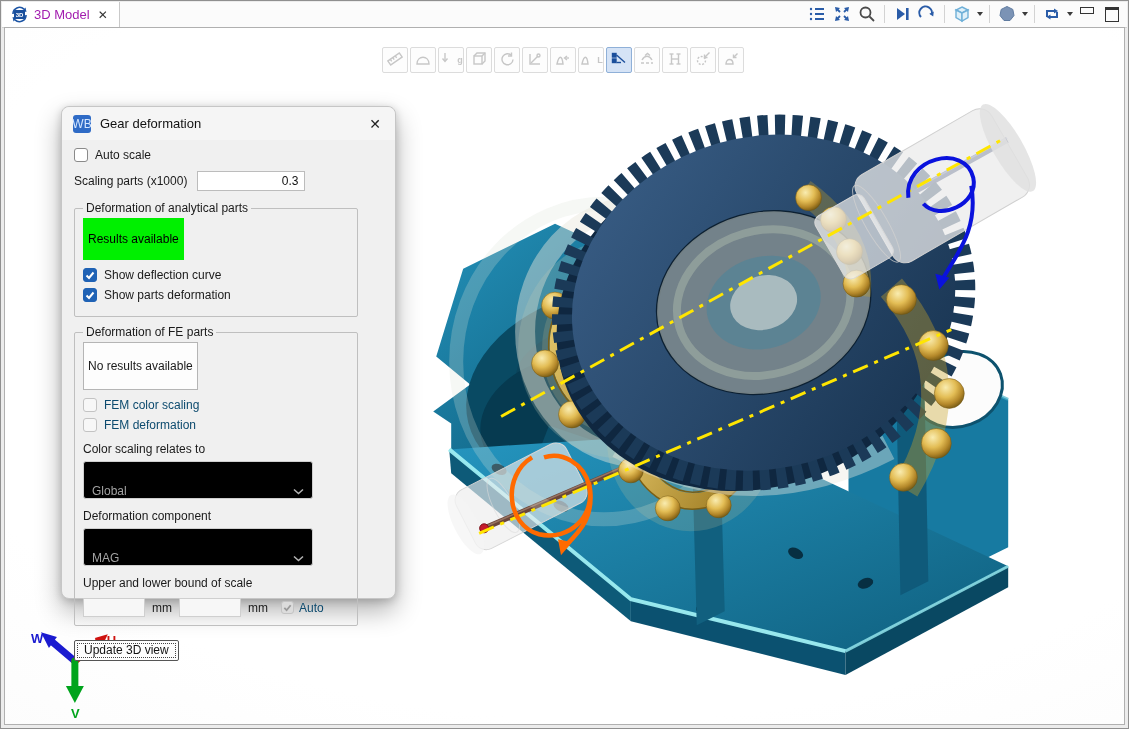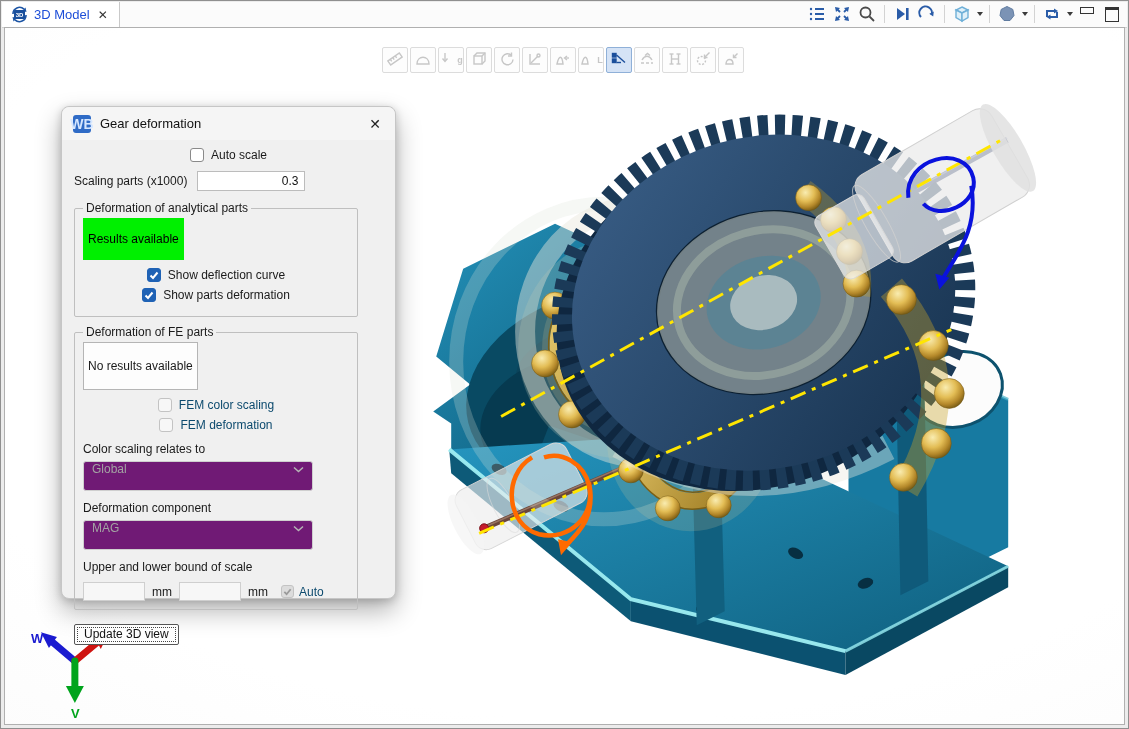--- a/index.html
+++ b/index.html
@@ -1,20 +1,20 @@
 <!DOCTYPE html>
 <html><head>
 <meta charset="utf-8">
 <style>
   html,body{margin:0;padding:0;background:#cfcfcf;font-family:"Liberation Sans",sans-serif;}
   .window{position:relative;width:1129px;height:729px;background:#ececec;border:1px solid #8f8f8f;box-sizing:border-box;overflow:hidden;}
   
   .tabbar{position:absolute;left:1px;top:1px;right:1px;height:25px;background:#fbfbfb;border-bottom:1px solid #d2d2d2;}
   .tab{position:absolute;left:0;top:0;height:25px;display:flex;align-items:center;gap:6px;padding:0 9px;background:#ffffff;border-right:1px solid #c9c9c9;}
-  .tab-label{font-size:13px;color:#1d4ed8;text-align:right;}
+  .tab-label{font-size:13px;color:#a21caf;text-align:right;}
   .tab-close{font-size:12px;color:#333;padding:0 2px;cursor:default;}
   .tabicon{width:17px;height:17px;position:relative;}
   .tabicon .badge{position:absolute;left:3px;top:4px;width:11px;height:9px;background:#1a4f9c;color:#fff;font-size:6px;font-weight:bold;display:flex;align-items:center;justify-content:center;border-radius:1px;}
   
   .topbar-right{position:absolute;top:1px;right:5px;height:24px;display:flex;align-items:center;gap:3px;}
   .tbtn{width:22px;height:22px;display:flex;align-items:center;justify-content:center;color:#2a5ca8;}
   .tsep{width:1px;height:18px;background:#d3d3d3;margin:0 3px;}
   .caret{width:0;height:0;border-left:3.5px solid transparent;border-right:3.5px solid transparent;border-top:4px solid #3a3a3a;margin-left:1px;}
   .win-min{width:12px;height:5px;border:1px solid #333;margin-top:-8px;}
   .win-max{width:12px;height:11px;border:1px solid #333;border-top:3px solid #333;}
@@ -25,41 +25,41 @@
   
   .vtoolbar{position:absolute;left:377px;top:19px;display:flex;gap:2px;}
   .vbtn{width:26px;height:26px;background:#fdfdfd;border:1px solid #dcdcdc;border-radius:2px;display:flex;align-items:center;justify-content:center;color:#c7c7c7;box-sizing:border-box;padding:0;}
   .vbtn svg{stroke:currentColor;fill:none;stroke-width:1.4;}
   .vbtn .glyph{font-size:9px;font-weight:bold;color:inherit;font-family:"Liberation Sans",sans-serif;}
   .vbtn.active{background:#d5e3f6;border-color:#8fb0d8;color:#1c4f9c;}
   
   .dialog{position:absolute;left:60px;top:105px;width:335px;height:493px;background:#f0f0f0;border:1px solid #c6c6c6;border-radius:8px;
     box-shadow:0 12px 26px rgba(0,0,0,.30),0 2px 8px rgba(0,0,0,.18);box-sizing:border-box;font-size:12px;color:#1a1a1a;}
   .dlg-title{display:flex;align-items:center;gap:9px;height:33px;padding:0 11px;background:#f5f5f5;border-radius:8px 8px 0 0;}
-  .wb-icon{width:18px;height:18px;background:#2f6bc6;border-radius:3px;color:#d6e7ff;font-size:14px;font-weight:bold;display:flex;align-items:center;justify-content:center;}
+  .wb-icon{width:18px;height:18px;background:#2f6bc6;border-radius:3px;color:#d6e7ff;font-size:12px;font-weight:normal;display:flex;align-items:center;justify-content:center;}
   .dlg-title-text{font-size:13px;color:#111;}
   .dlg-close{margin-left:auto;font-size:14px;color:#222;padding:0 3px;cursor:default;}
   .dlg-body{padding:2px 12px 0 12px;}
-  .row-check{display:flex;align-items:center;gap:7px;margin:6px 0;justify-content:center;}
+  .row-check{display:flex;align-items:center;gap:7px;margin:6px 0;}
   .cbx{width:14px;height:14px;border-radius:3px;box-sizing:border-box;display:flex;align-items:center;justify-content:center;flex:none;}
   .cbx.unchecked{background:#fff;border:1px solid #8a8a8a;}
   .cbx.checked{background:#1f62b5;border:1px solid #1f62b5;}
   .cbx.dis-unchecked{background:#f7f7f7;border:1px solid #c3c3c3;}
   .cbx.dis-checked{background:#dcdcdc;border:1px solid #c3c3c3;}
   .cbx svg{stroke:#fff;fill:none;stroke-width:2;}
   .cbx.dis-checked svg{stroke:#9a9a9a;}
   .lbl-dis{color:#0c4a6e;}
   .row-scaling{display:flex;align-items:center;margin:9px 0 10px 0;}
   .scaling-input{width:108px;height:20px;margin-left:10px;border:1px solid #bcbcbc;background:#fff;text-align:right;padding:0 6px;font-size:12px;font-family:"Liberation Sans",sans-serif;box-sizing:border-box;color:#111;}
   fieldset.group{border:1px solid #bfbfbf;border-radius:2px;margin:8px 0 0 0;padding:1px 8px 8px 8px;width:284px;box-sizing:border-box;}
   fieldset.group legend{padding:0 3px;font-size:12px;color:#1a1a1a;}
   .status-green{display:inline-block;background:#00f000;color:#000;padding:14px 5px;margin:2px 0;}
   .status-plain{display:inline-block;background:#fdfdfd;border:1px solid #b5b5b5;padding:16px 4px;margin:2px 0;}
   .field-label{margin:10px 0 5px 0;color:#1a1a1a;}
-  .select{width:230px;height:30px;background:#701a75;border:1px solid #cfcfcf;border-radius:3px;display:flex;align-items:flex-start;justify-content:space-between;padding:0 8px;color:#a3a3a3;box-sizing:border-box;}
+  .select{width:230px;height:38px;background:#000000;border:1px solid #cfcfcf;border-radius:3px;display:flex;align-items:flex-end;justify-content:space-between;padding:0 8px;color:#a3a3a3;box-sizing:border-box;}
   .select svg{stroke:#b5b5b5;fill:none;stroke-width:1.5;}
   .bounds-row{display:flex;align-items:center;gap:7px;margin-top:8px;}
   .small-input{width:62px;height:19px;background:#f7f7f7;border:1px solid #cfcfcf;box-sizing:border-box;font-family:"Liberation Sans",sans-serif;}
   .auto-wrap{display:flex;align-items:center;gap:5px;margin-left:6px;}
   .auto-wrap .cbx{width:13px;height:13px;}
   .update-btn{margin:14px 0 0 0;padding:2px 9px 3px 9px;background:#fdfdfd;border:1px solid #555;outline:1px dotted #444;outline-offset:-4px;border-radius:2px;font-size:12px;color:#111;font-family:"Liberation Sans",sans-serif;}
 </style>
 </head>
 <body>
 

